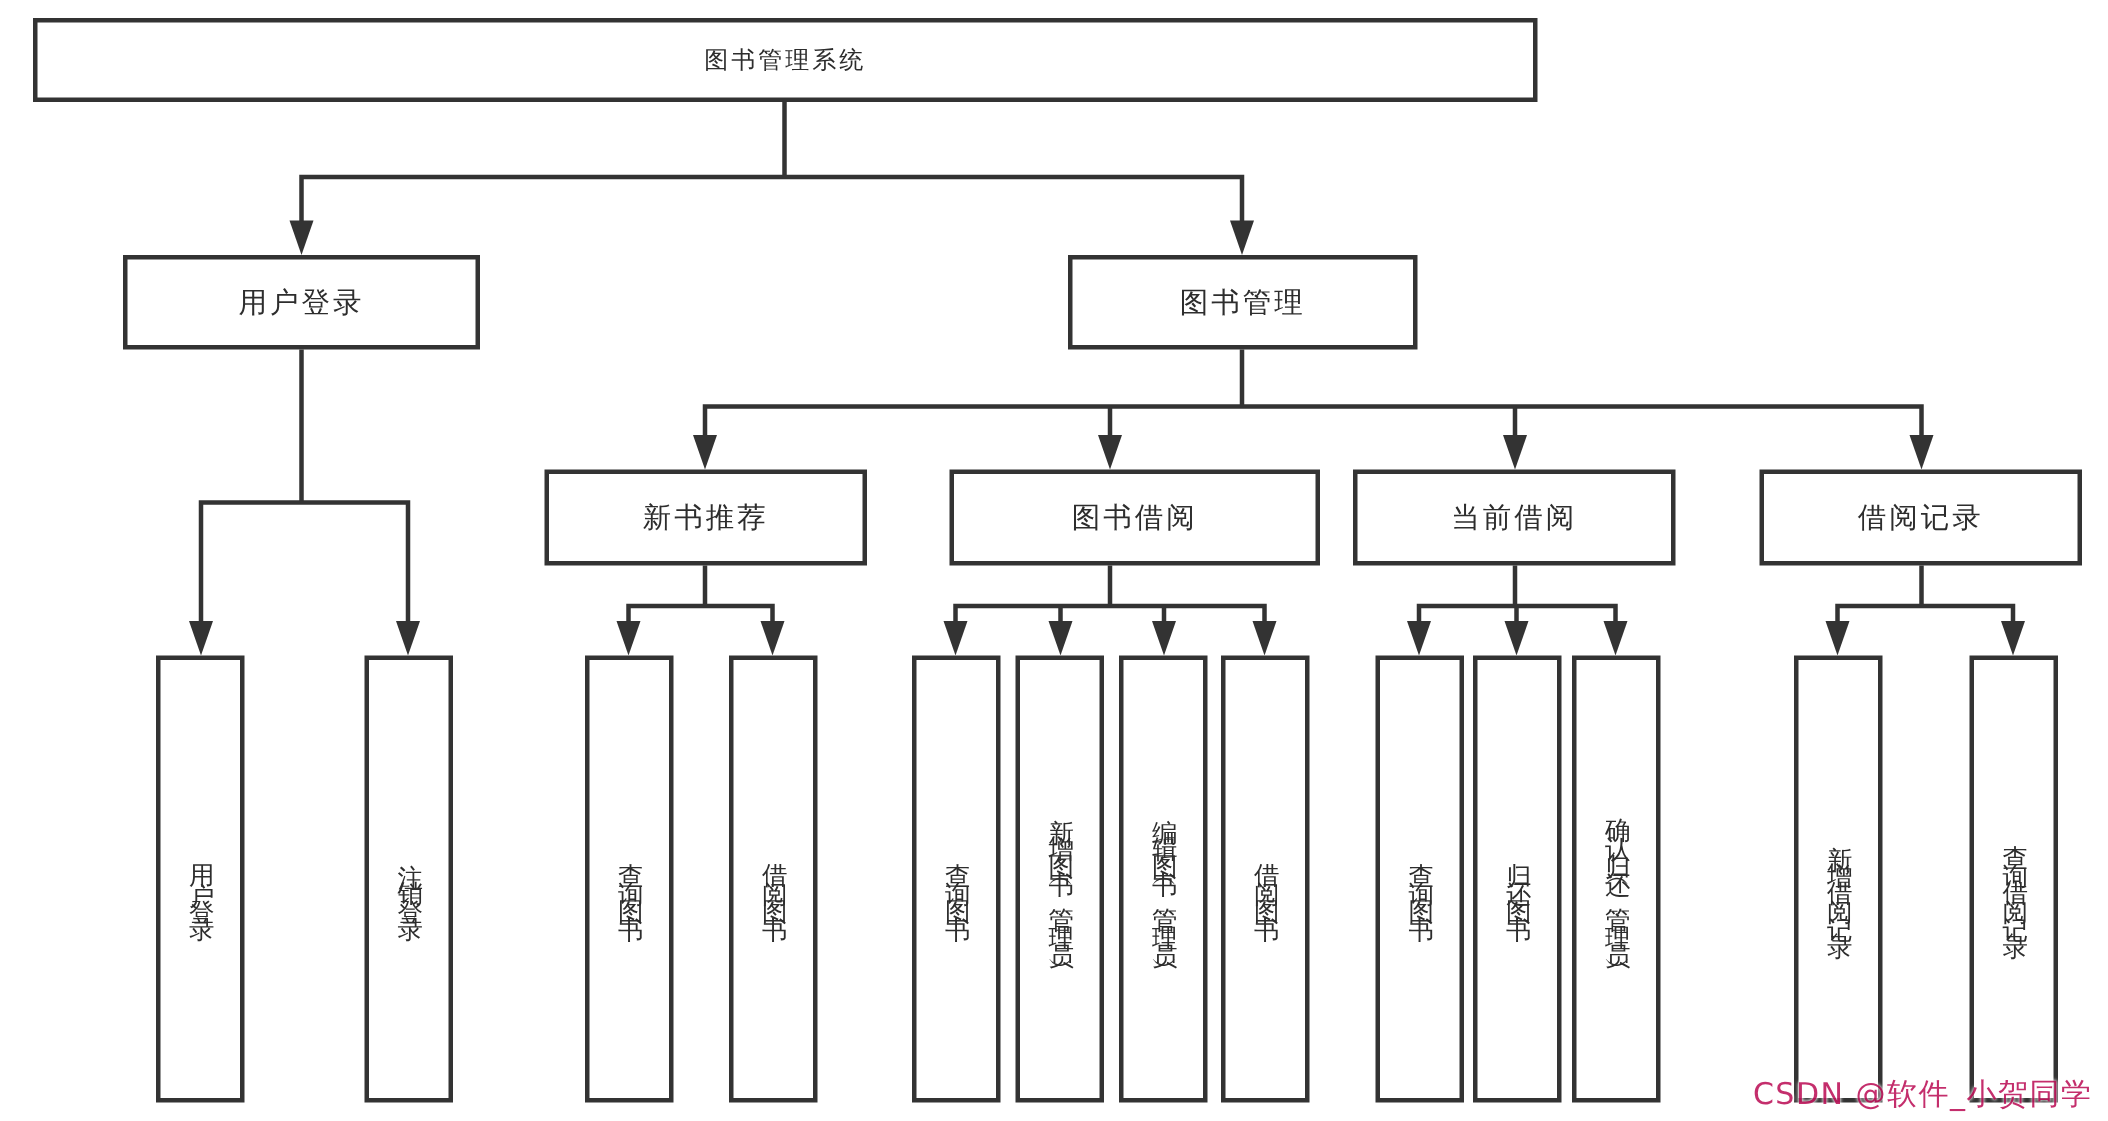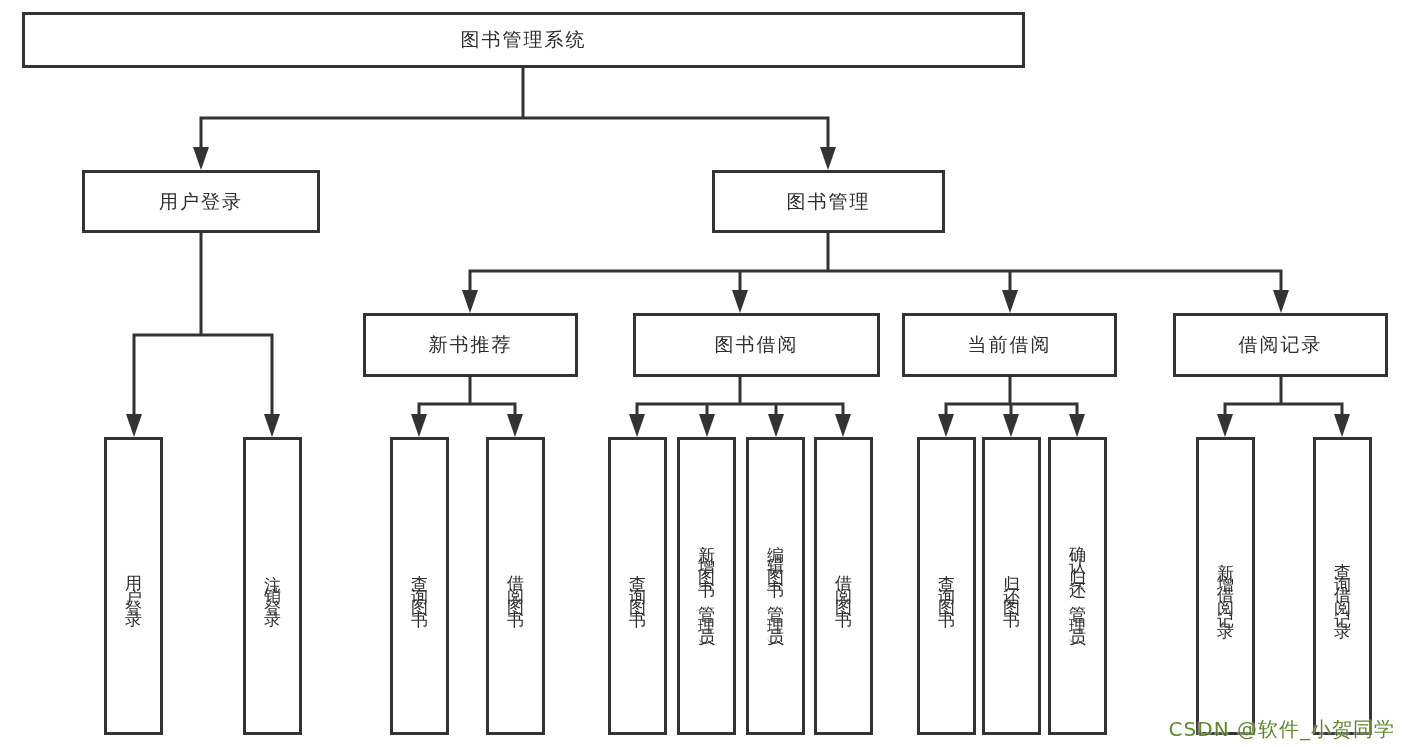--- a/index.html
+++ b/index.html
@@ -27,29 +27,29 @@
     letter-spacing:2px;
     white-space:nowrap;
   }
   .v-label .vtext{
     writing-mode:vertical-rl;
     text-orientation:mixed;
     font-size:17px;
     letter-spacing:12px;
     line-height:1;
   }
-  .root-label{font-size:19px;letter-spacing:2px;}
+  .root-label{font-size:16px;letter-spacing:2px;}
   #watermark{
     position:absolute;
     right:10px;
     bottom:4px;
     z-index:10;
     font-size:20px;
     letter-spacing:1px;
-    color:#4d7c0f;
+    color:#be185d;
     opacity:0.9;
     text-shadow:0 0 3px #ffffff,0 0 2px #ffffff;
     white-space:nowrap;
   }
 </style>
 </head>
 <body>
 
 <div id="stage">
 

